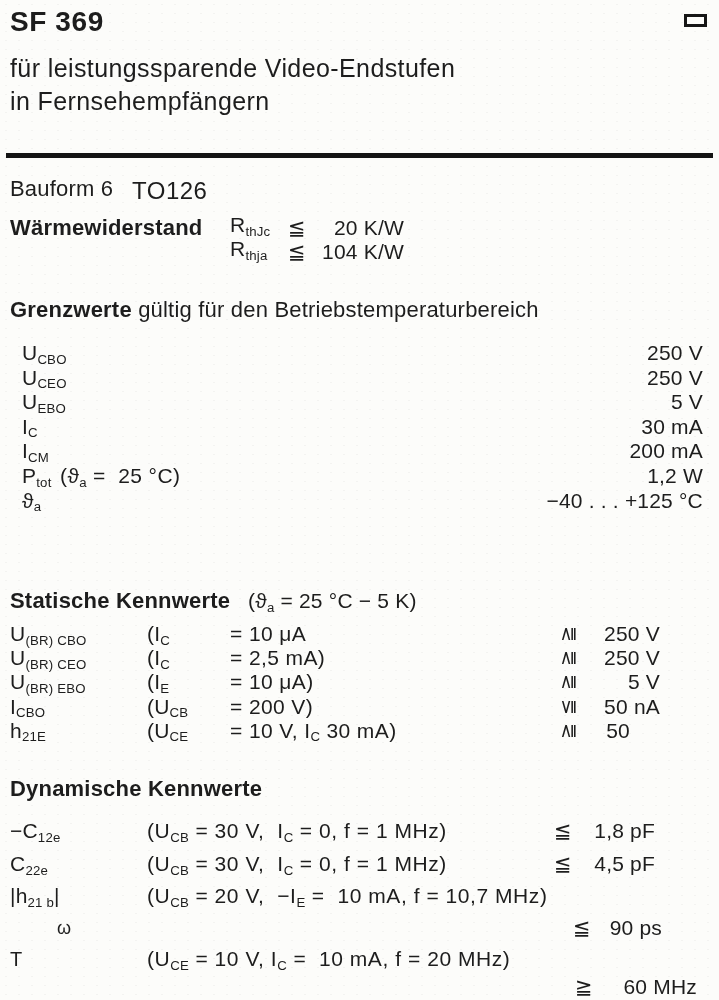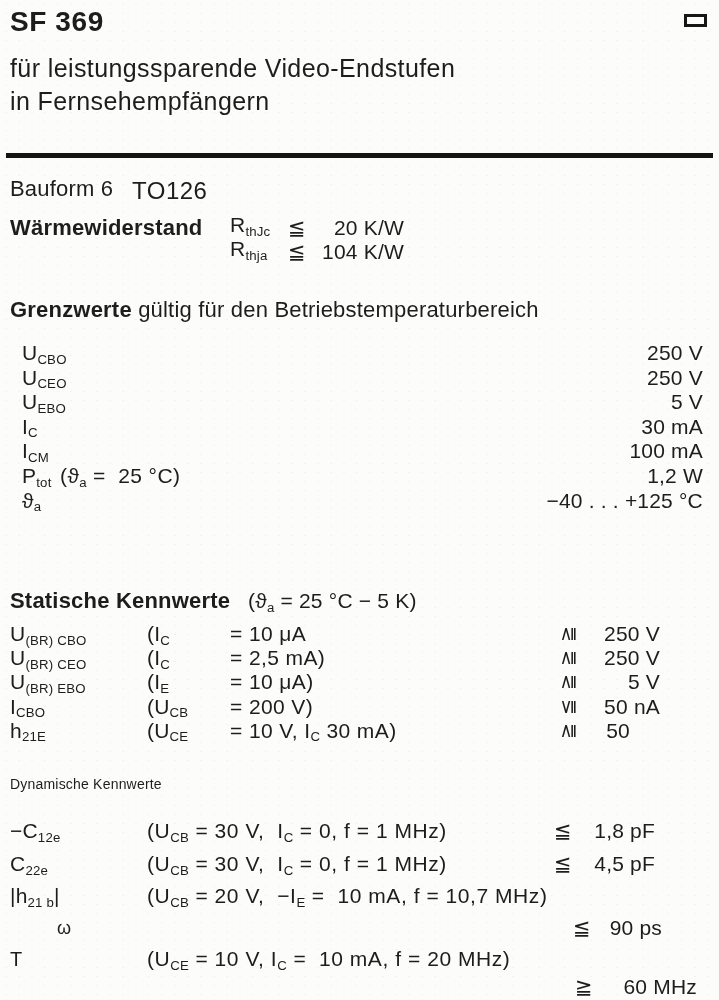--- a/index.html
+++ b/index.html
@@ -50,21 +50,21 @@
   .s-row{position:relative;height:24.2px;line-height:24.2px;}
   .s-sym{display:inline-block;width:137px;white-space:pre;}
   .s-c1{display:inline-block;width:83px;white-space:pre;}
   .s-c2{white-space:pre;letter-spacing:0.4px;}
   .s-rel{position:absolute;left:547px;top:1px;width:22px;height:22px;line-height:22px;
          text-align:center;display:inline-block;transform:rotate(-90deg);font-size:19px;}
   .s-val{position:absolute;right:0;white-space:pre;}
   .s-val.num-only{right:30px;}
 
   
-  #dynamic-heading{left:10px;top:776px;font-size:14px;font-weight:400;}
+  #dynamic-heading{left:10px;top:776px;font-size:22px;font-weight:700;}
   #dyn-table{left:10px;top:816px;width:687px;height:184px;}
   .d-row{position:absolute;left:0;width:687px;height:26px;line-height:26px;}
   .d-sym{position:absolute;left:0;white-space:pre;}
   .d-cond{position:absolute;left:137px;white-space:pre;letter-spacing:0.55px;}
   .d-rel{position:absolute;font-size:21px;}
   .d-val{position:absolute;white-space:pre;text-align:right;}
   #d-r0{top:2px;}   #d-r0 .d-rel{left:544px;} #d-r0 .d-val{right:42px;}
   #d-r1{top:35px;}  #d-r1 .d-rel{left:544px;} #d-r1 .d-val{right:42px;}
   #d-r2{top:67px;}
   #d-r3{top:99px;}  #d-r3 .d-sym{left:47px;font-size:18px;} #d-r3 .d-rel{left:563px;} #d-r3 .d-val{right:35px;}
@@ -122,21 +122,21 @@
       <span class="g-val">5 V</span>
     </div>
     <div class="g-row">
       <span class="g-sym">I<span class="sb">C</span></span>
       <span class="g-cond"></span>
       <span class="g-val">30 mA</span>
     </div>
     <div class="g-row">
       <span class="g-sym">I<span class="sb">CM</span></span>
       <span class="g-cond"></span>
-      <span class="g-val">100 mA</span>
+      <span class="g-val">200 mA</span>
     </div>
     <div class="g-row">
       <span class="g-sym">P<span class="sb">tot</span></span>
       <span class="g-cond">(ϑ<span class="sb">a</span> =  25 °C)</span>
       <span class="g-val">1,2 W</span>
     </div>
     <div class="g-row">
       <span class="g-sym">ϑ<span class="sb">a</span></span>
       <span class="g-cond"></span>
       <span class="g-val">−40 . . . +125 °C</span>

